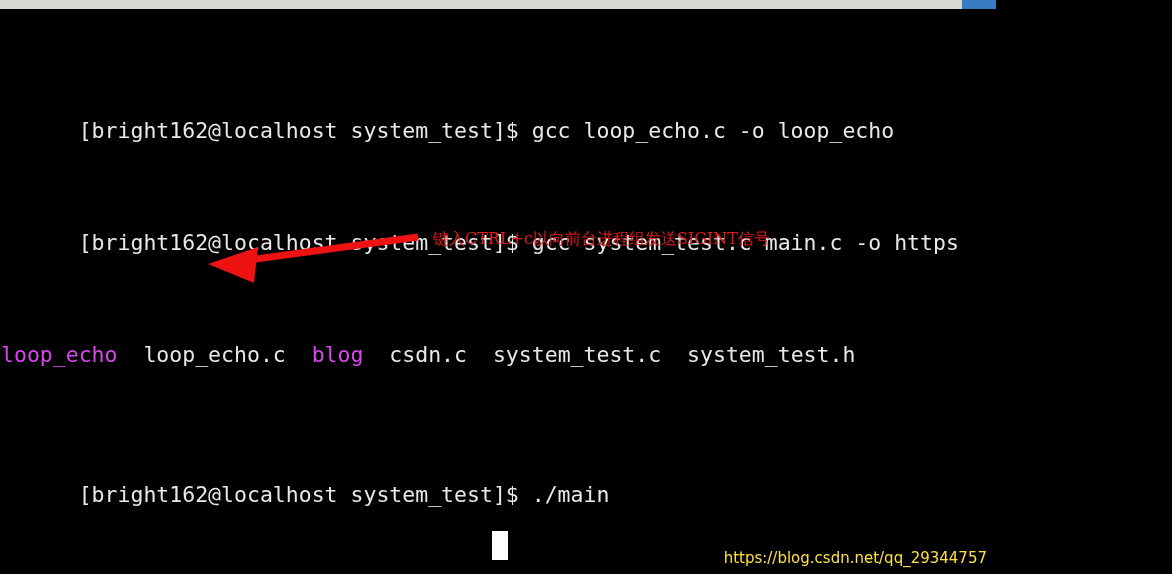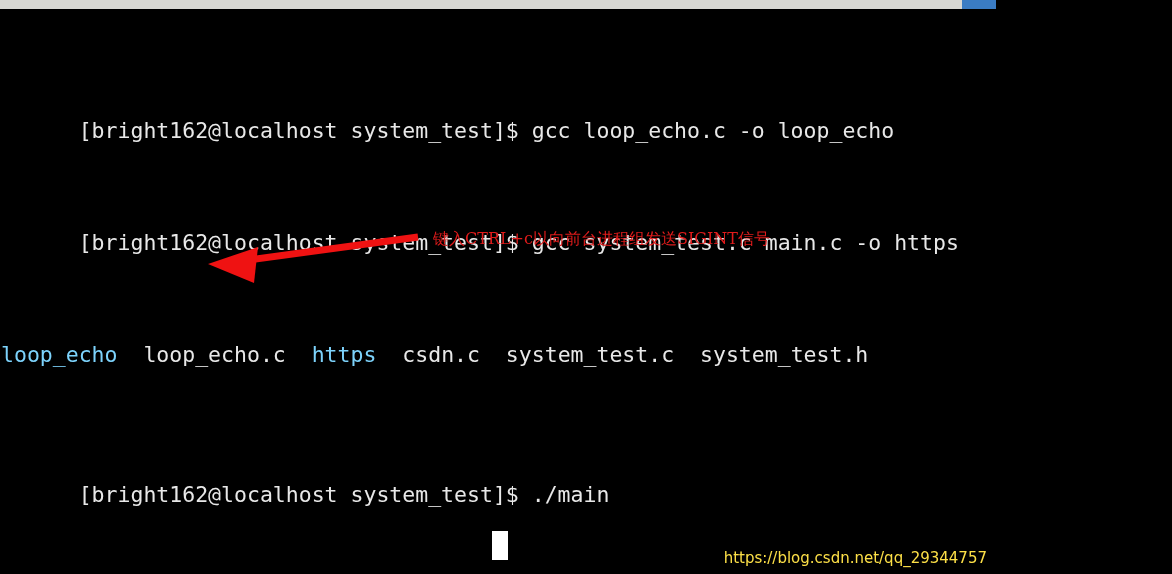--- a/index.html
+++ b/index.html
@@ -49,21 +49,21 @@
     letter-spacing: 0px;
     white-space: pre;
   }
   .line {
     height: 28px;
     white-space: pre;
     font-size: 21.5px;
     line-height: 28px;
     padding-left: 1px;
   }
-  .green { color: #7dd3fc; }
+  .green { color: #d946ef; }
 
   
   #cursor {
     position: absolute;
     left: 492px;
     top: 531px;
     width: 16px;
     height: 29px;
     background: #ffffff;
   }
@@ -115,21 +115,21 @@
 
     <div class="line">
       <span>[bright162@localhost system_test]$</span><span> gcc loop_echo.c -o loop_echo</span>
     </div>
 
     <div class="line">
       <span>[bright162@localhost system_test]$</span><span> gcc system_test.c main.c -o https</span>
     </div>
 
 
-    <div class="line"><span class="green">loop_echo</span><span>  </span><span>loop_echo.c</span><span>  </span><span class="green">https</span><span>  </span><span>csdn.c</span><span>  </span><span>system_test.c</span><span>  </span><span>system_test.h</span></div>
+    <div class="line"><span class="green">loop_echo</span><span>  </span><span>loop_echo.c</span><span>  </span><span class="green">blog</span><span>  </span><span>csdn.c</span><span>  </span><span>system_test.c</span><span>  </span><span>system_test.h</span></div>
 
     <div class="line">
       <span>[bright162@localhost system_test]$</span><span> ./main</span>
     </div>
 
     
     
     
     
     

